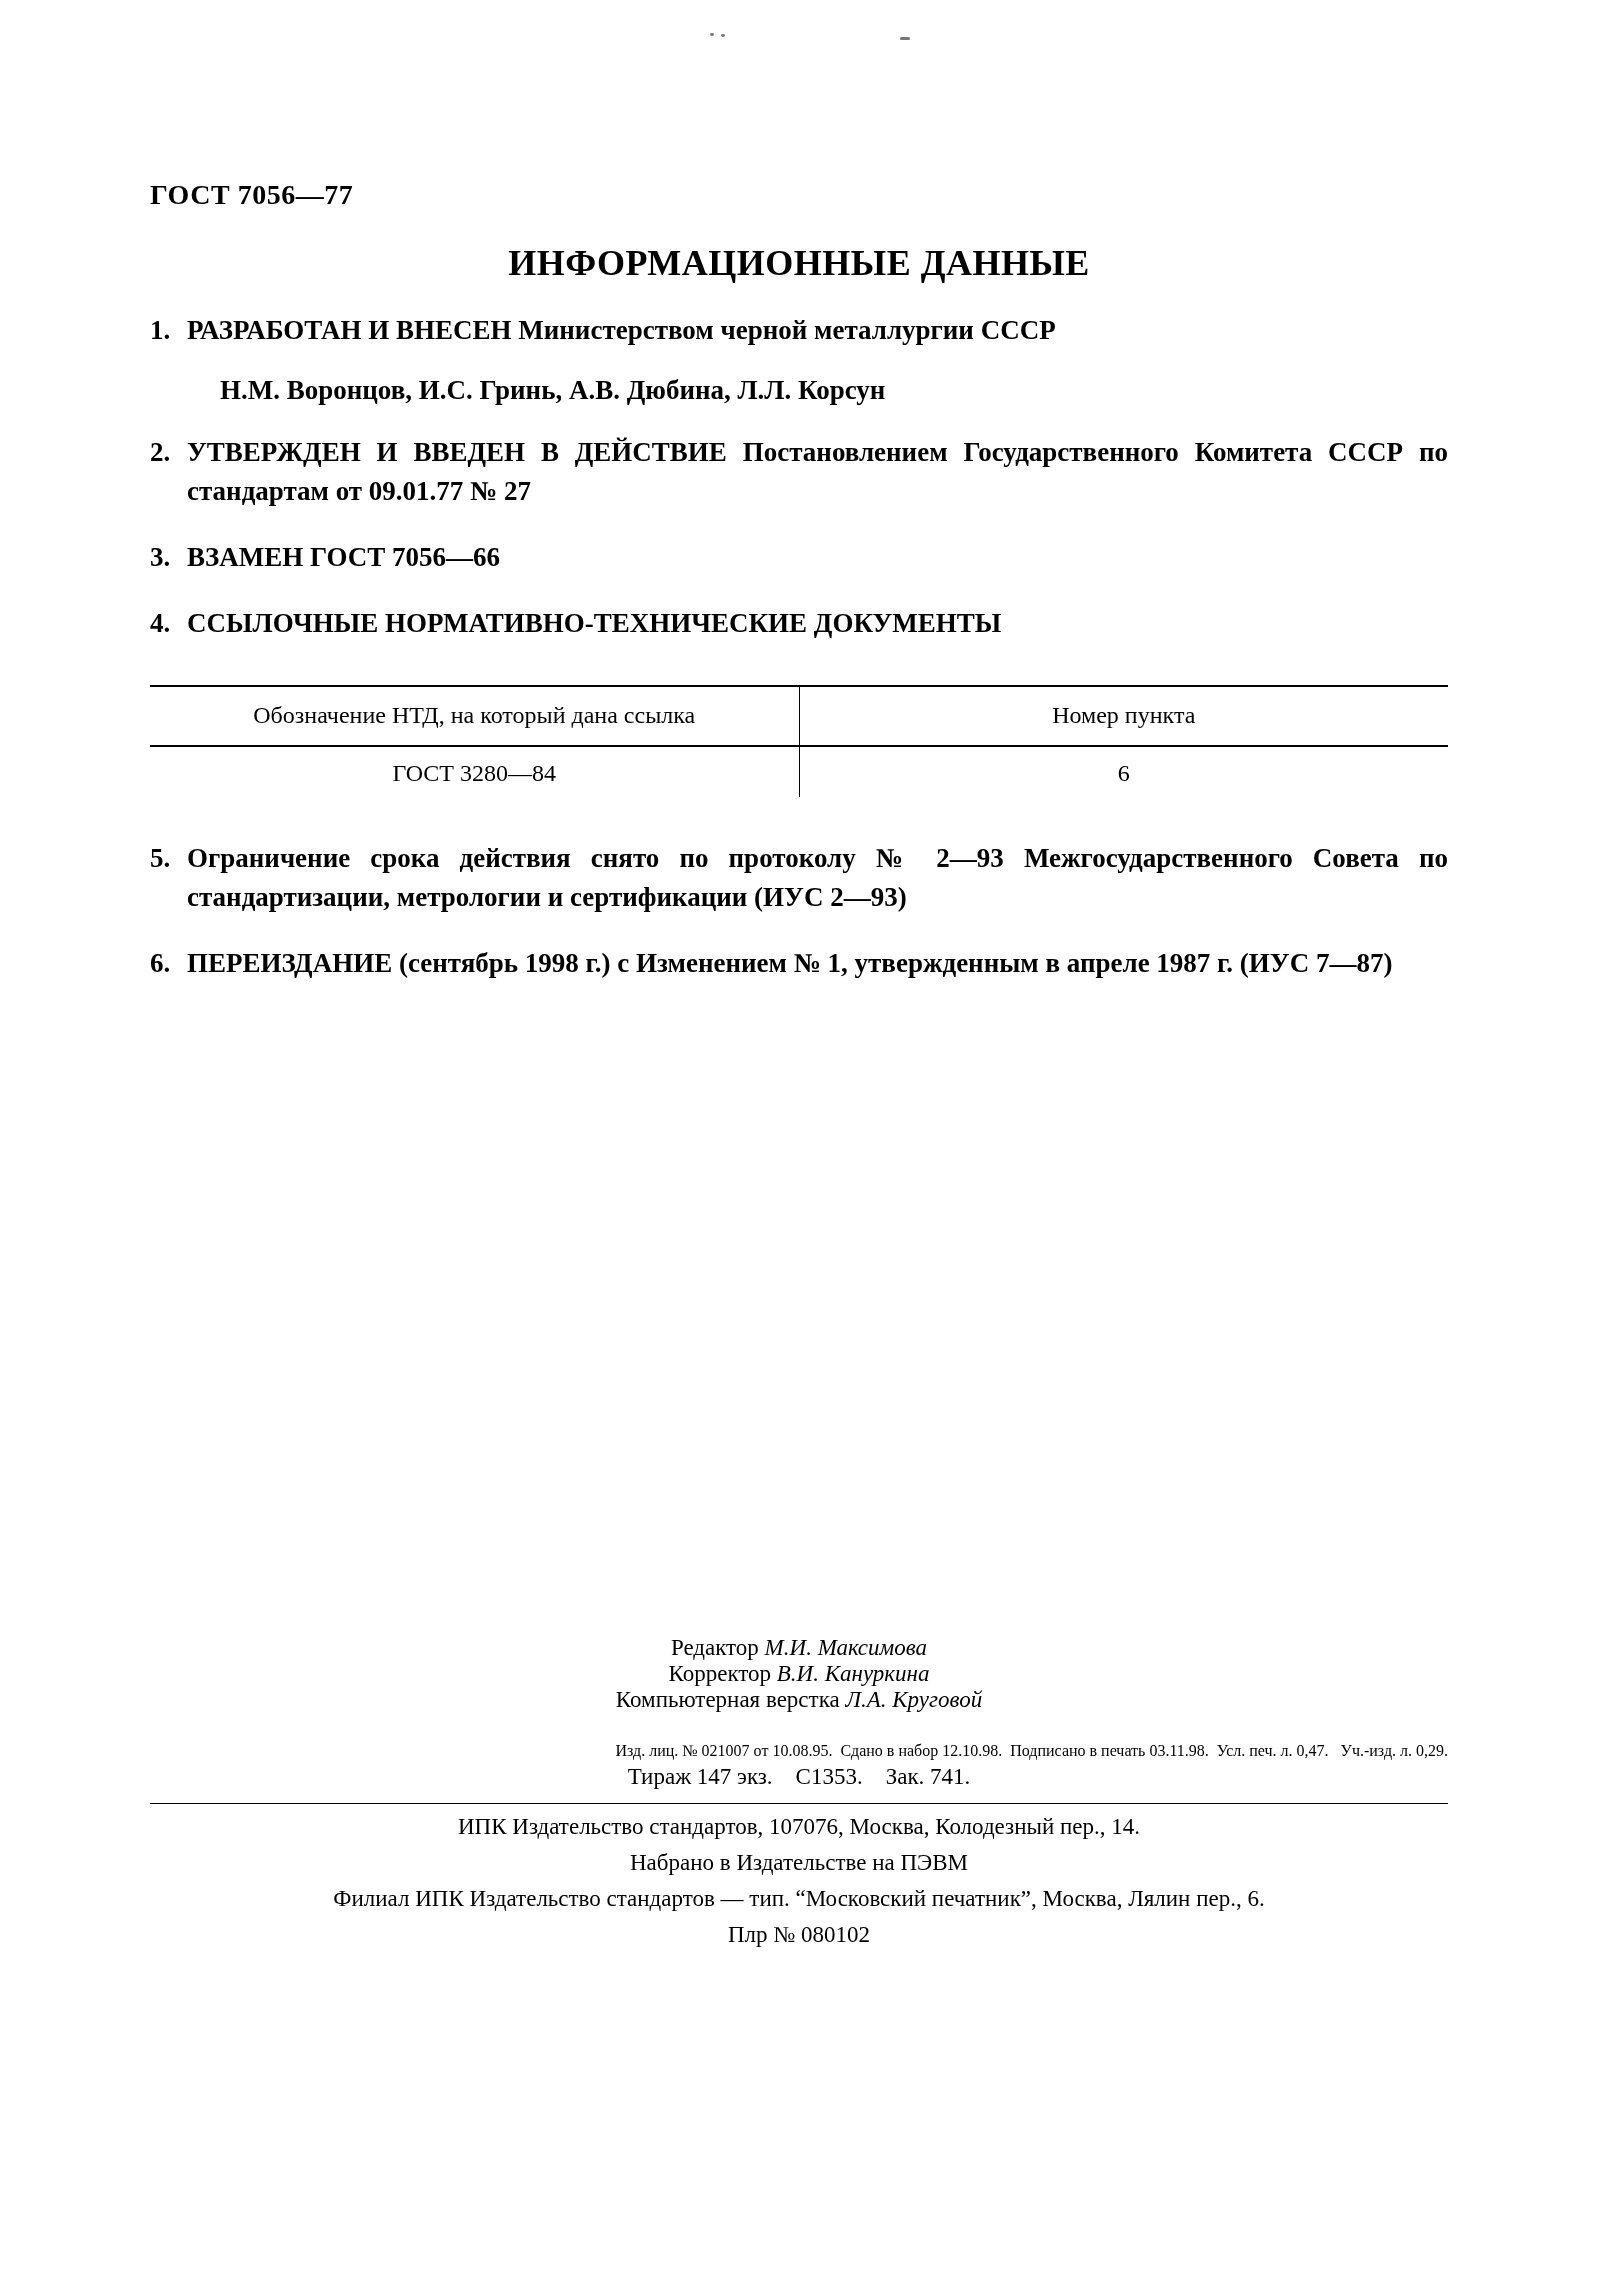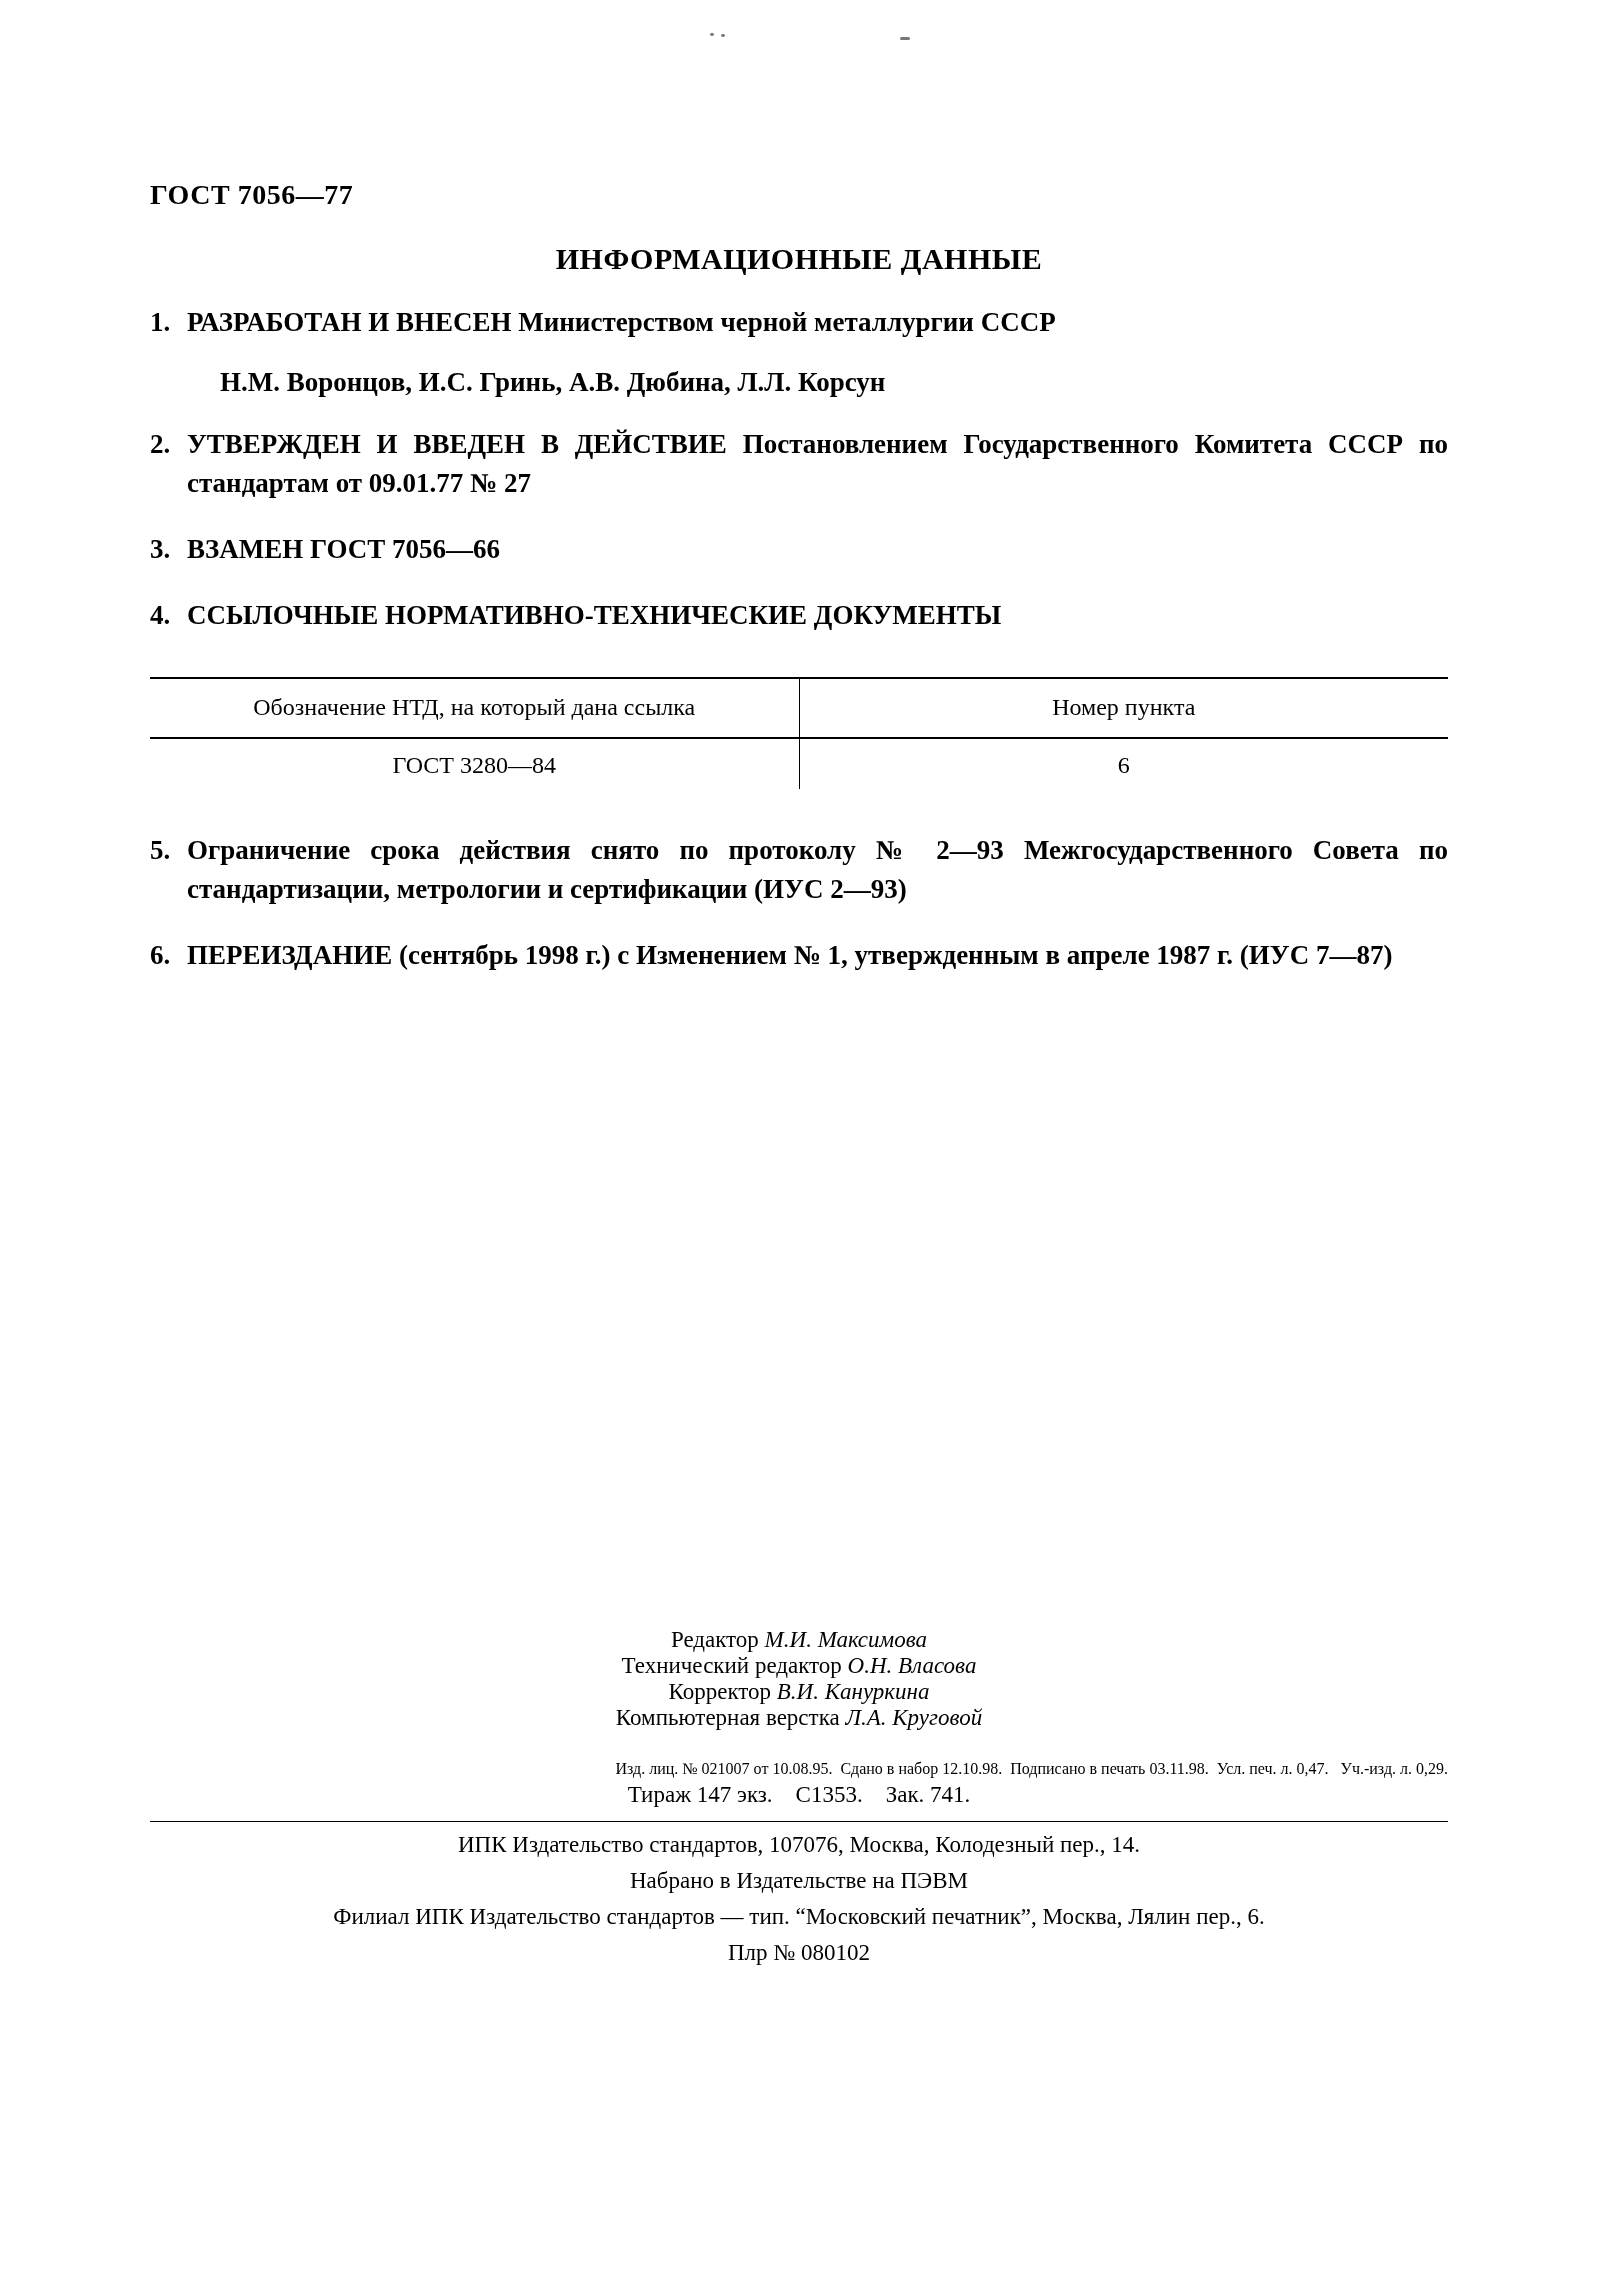--- a/index.html
+++ b/index.html
@@ -16,21 +16,21 @@
   }
   .speck { position: absolute; background: #777; border-radius: 50%; }
   .doc-number {
     font-size: 28px;
     font-weight: bold;
     letter-spacing: 0.5px;
   }
   .page-title {
     margin-top: 31px;
     text-align: center;
-    font-size: 30px;
+    font-size: 36px;
     font-weight: bold;
     letter-spacing: 0.5px;
   }
   .item {
     display: flex;
     margin-top: 27px;
     font-size: 27px;
     font-weight: bold;
     line-height: 39px;
   }
@@ -166,23 +166,20 @@
   <div class="item">
     <span class="num">6.</span>
     <span class="txt">ПЕРЕИЗДАНИЕ (сентябрь 1998 г.) с Изменением № 1, утвержденным в апреле 1987 г. (ИУС 7—87)</span>
   </div>
 
   <div class="colophon">
     <div>
       <span>Редактор </span><span class="name">М.И. Максимова</span>
     </div>
     <div>
-      <span>Технический редактор </span><span class="name">О.Н. Власова</span>
-    </div>
-    <div>
       <span>Корректор </span><span class="name">В.И. Кануркина</span>
     </div>
     <div>
       <span>Компьютерная верстка </span><span class="name">Л.А. Круговой</span>
     </div>
   </div>
 
   <div class="imprint-line1">Изд. лиц. № 021007 от 10.08.95.  Сдано в набор 12.10.98.  Подписано в печать 03.11.98.  Усл. печ. л. 0,47.   Уч.-изд. л. 0,29.</div>
   <div class="imprint-line2">Тираж 147 экз.    С1353.    Зак. 741.</div>
 

